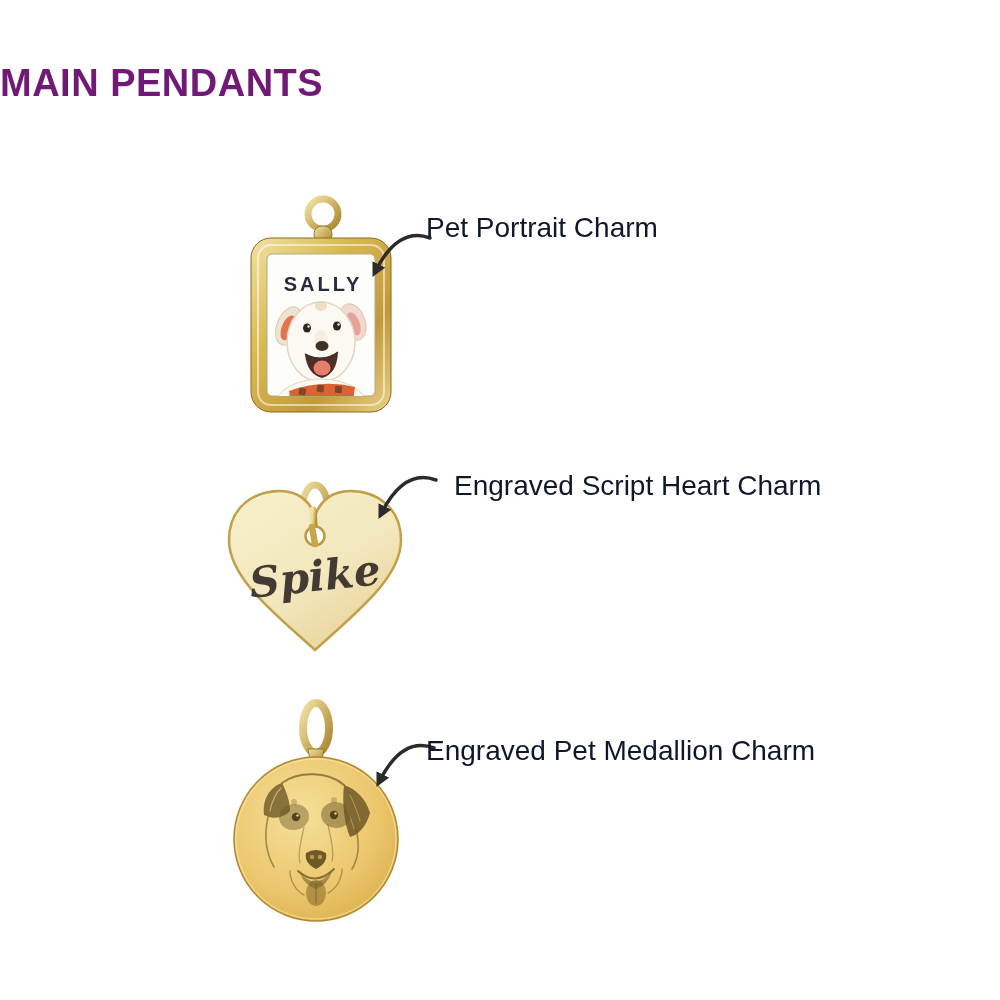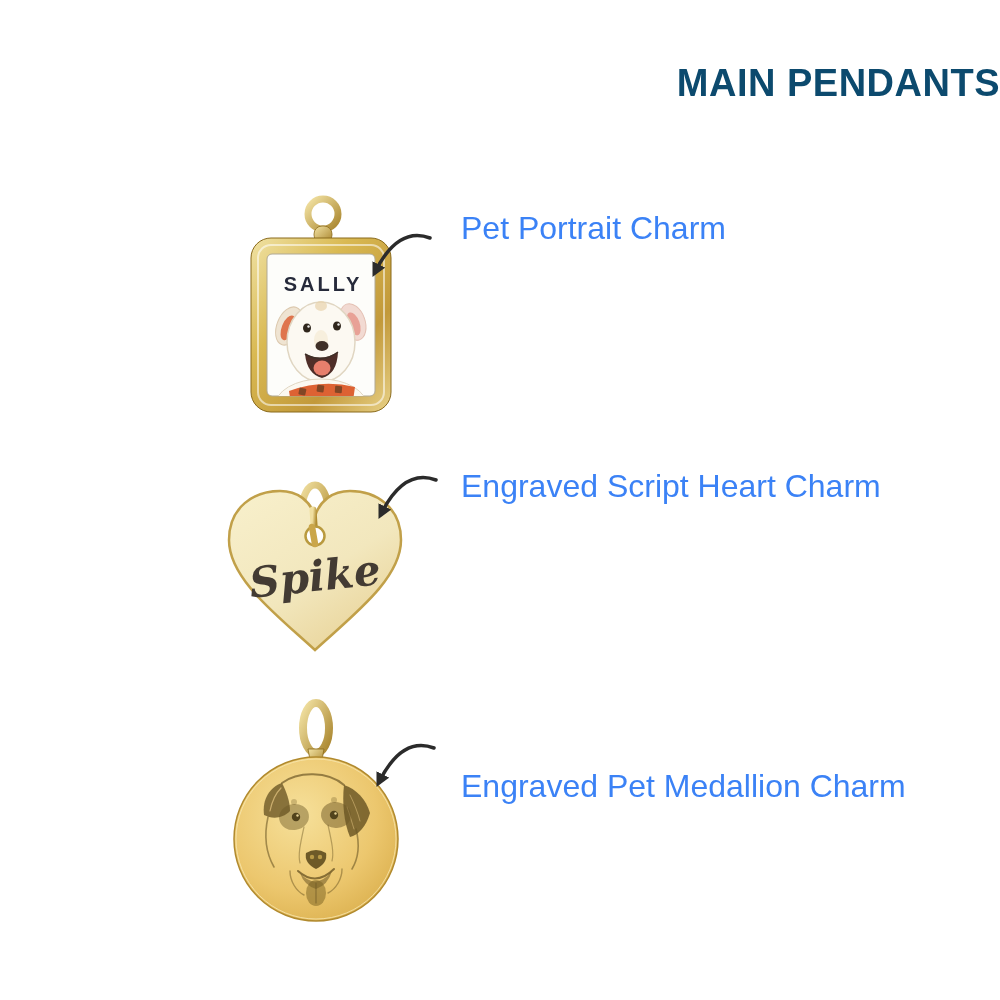--- a/index.html
+++ b/index.html
@@ -3,30 +3,30 @@
 <meta charset="utf-8">
 <style>
   html,body{margin:0;padding:0;}
   body{
     width:1000px;height:1000px;background:#ffffff;
     font-family:"Liberation Sans", sans-serif;
     -webkit-font-smoothing:antialiased;
   }
   .canvas{position:relative;width:1000px;height:1000px;background:#ffffff;overflow:hidden;}
   .title{
-    position:absolute;top:62px;left:0;width:1000px;text-align:right;
-    font-size:38px;font-weight:700;letter-spacing:.5px;color:#0c4a6e;line-height:42px;
+    position:absolute;top:62px;left:0;width:1000px;text-align:left;
+    font-size:38px;font-weight:700;letter-spacing:.5px;color:#701a75;line-height:42px;
   }
   .charm-label{
-    position:absolute;left:461px;
-    font-size:32px;font-weight:400;color:#3b82f6;line-height:34px;white-space:nowrap;
+    position:absolute;left:426px;
+    font-size:28px;font-weight:400;color:#0f172a;line-height:34px;white-space:nowrap;
   }
   .label-1{top:211px;}
-  .label-2{top:469px;}
-  .label-3{top:734px;margin-top:35px;}
+  .label-2{top:469px;margin-left:28px;}
+  .label-3{top:734px;}
   .charm{position:absolute;margin-left:35px;}
   .charm-1{left:210px;top:190px;}
   .charm-2{left:180px;top:478px;}
   .charm-3{left:185px;top:695px;}
   .arrow{position:absolute;}
   .arrow-1{left:362px;top:224px;}
   .arrow-2{left:368px;top:466px;}
   .arrow-3{left:366px;top:734px;}
 </style>
 </head>

